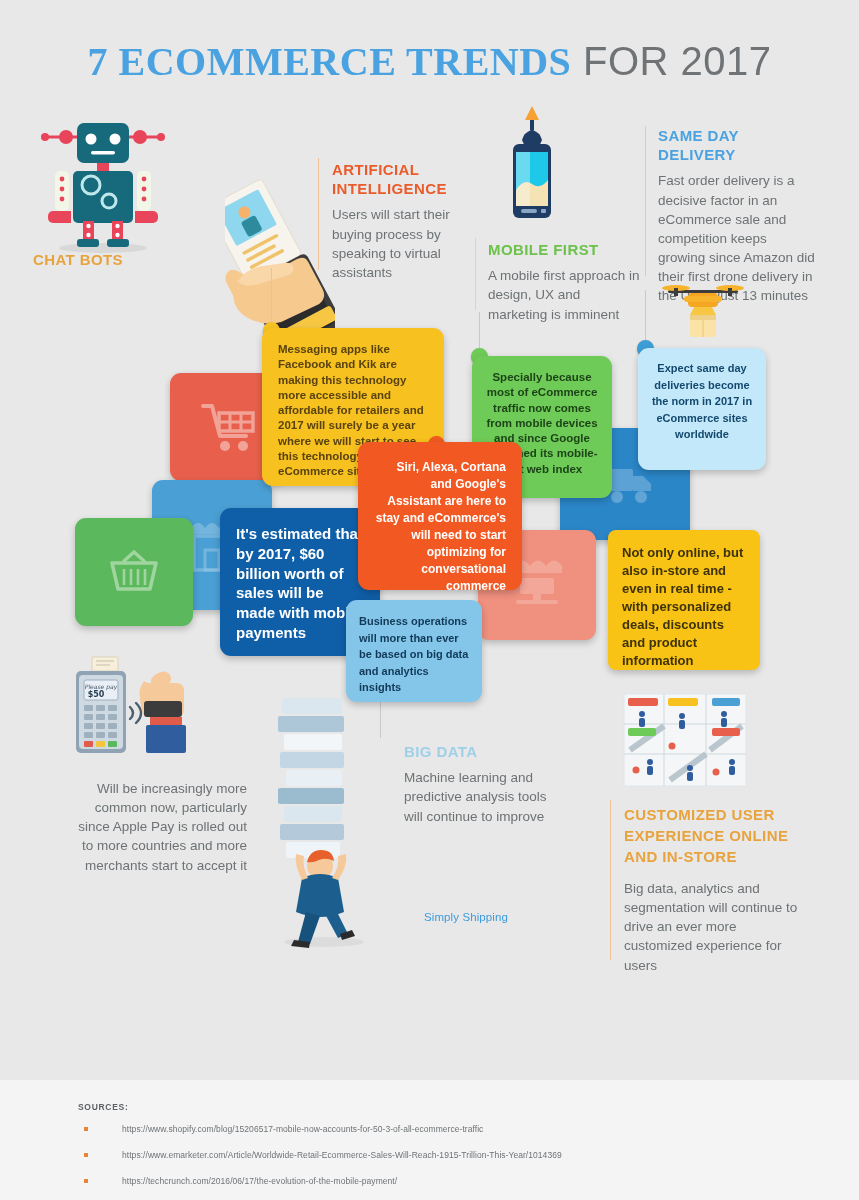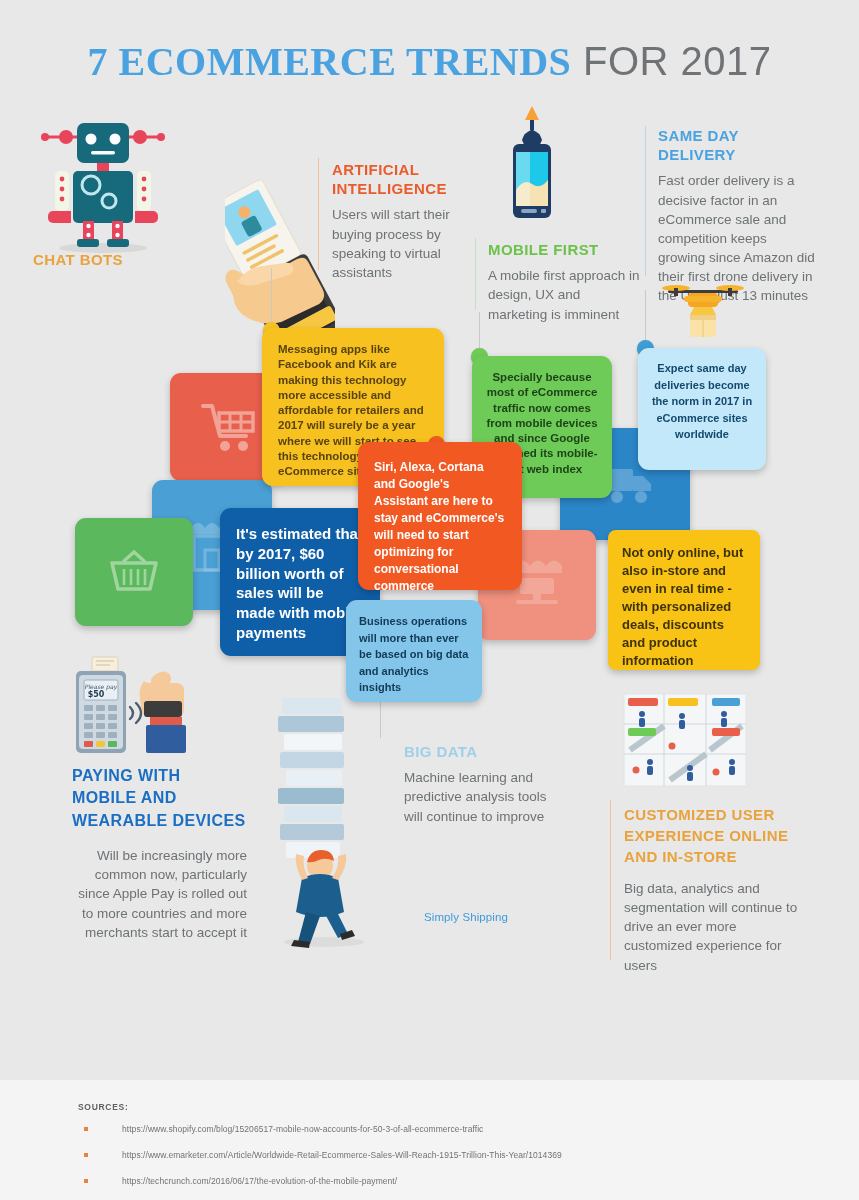--- a/index.html
+++ b/index.html
@@ -271,21 +271,21 @@
     <div class="pin" style="left:637px;top:340px;background:#3d9ed6;"></div>
     <div class="card" style="left:638px;top:348px;width:128px;height:122px;background:#c3e8f9;padding:12px 12px;text-align:center;">
       <div class="txt" style="color:#13496e;font-size:11px;line-height:1.5;">Expect same day deliveries become the norm in 2017 in eCommerce sites worldwide</div>
     </div>
 
     <div class="card" style="left:220px;top:508px;width:160px;height:148px;background:#0f5fa8;padding:16px 16px;">
       <div class="txt" style="color:#ffffff;font-size:15px;line-height:1.32;">It's estimated that by 2017, $60 billion worth of sales will be made with mobile payments</div>
     </div>
 
     <div class="pin" style="left:428px;top:436px;background:#f15a22;"></div>
-    <div class="card" style="left:358px;top:442px;width:164px;height:148px;background:#f25822;padding:17px 16px;text-align:left;">
+    <div class="card" style="left:358px;top:442px;width:164px;height:148px;background:#f25822;padding:17px 16px;text-align:right;">
       <div class="txt" style="color:#ffffff;font-size:12px;line-height:1.42;">Siri, Alexa, Cortana and Google's Assistant are here to stay and eCommerce's will need to start optimizing for conversational commerce</div>
     </div>
 
     <div class="card" style="left:346px;top:600px;width:136px;height:102px;background:#84c6ea;padding:13px 13px;">
       <div class="txt" style="color:#123a57;font-size:11px;line-height:1.5;">Business operations will more than ever be based on big data and analytics insights</div>
     </div>
 
     <div class="card" style="left:608px;top:530px;width:152px;height:140px;background:#f9c315;padding:14px 14px;border-radius:8px;">
       <div class="txt" style="color:#3e3208;font-size:13px;line-height:1.38;">Not only online, but also in-store and even in real time - with personalized deals, discounts and product information</div>
     </div>
@@ -323,21 +323,20 @@
 
         <path d="M82 26 q-6 8 -4 18 l2 12 q1 6 8 6 l26 0 q8 0 8 -8 l0 -18 q0 -8 -8 -8 l-24 0 q-6 0 -8 -2 z" fill="#f6c99a"></path>
         <path d="M96 18 q8 -4 12 2 q3 6 -2 9 l-10 4 q-6 1 -7 -5 q-1 -6 7 -10 z" fill="#f6c99a"></path>
         <rect x="82" y="46" width="38" height="16" rx="3" fill="#3c3c3c"></rect>
         <rect x="88" y="62" width="32" height="8" fill="#e05b4a"></rect>
         <rect x="84" y="70" width="40" height="28" rx="2" fill="#2f5d9e"></rect>
       </svg>
     </div>
 
     <div class="blk" style="left:72px;top:765px;width:175px;">
-      <div class="hd" style="color:#1a6fc4;font-size:16px;line-height:1.4;">PAYING WITH MOBILE AND WEARABLE DEVICES</div>
       <div class="bd" style="margin-top:14px;text-align:right;">Will be increasingly more common now, particularly since Apple Pay is rolled out to more countries and more merchants start to accept it</div>
     </div>
 
     <div style="position:absolute;left:262px;top:690px;">
       <svg width="120" height="260" viewBox="0 0 120 260">
         <ellipse cx="62" cy="252" rx="40" ry="5" fill="#dcdcdc"></ellipse>
         <g>
           <rect x="20" y="8" width="60" height="16" rx="2" fill="#dbe7ef"></rect>
           <rect x="16" y="26" width="66" height="16" rx="2" fill="#aec7d8"></rect>
           <rect x="22" y="44" width="58" height="16" rx="2" fill="#f2f6f9"></rect>

